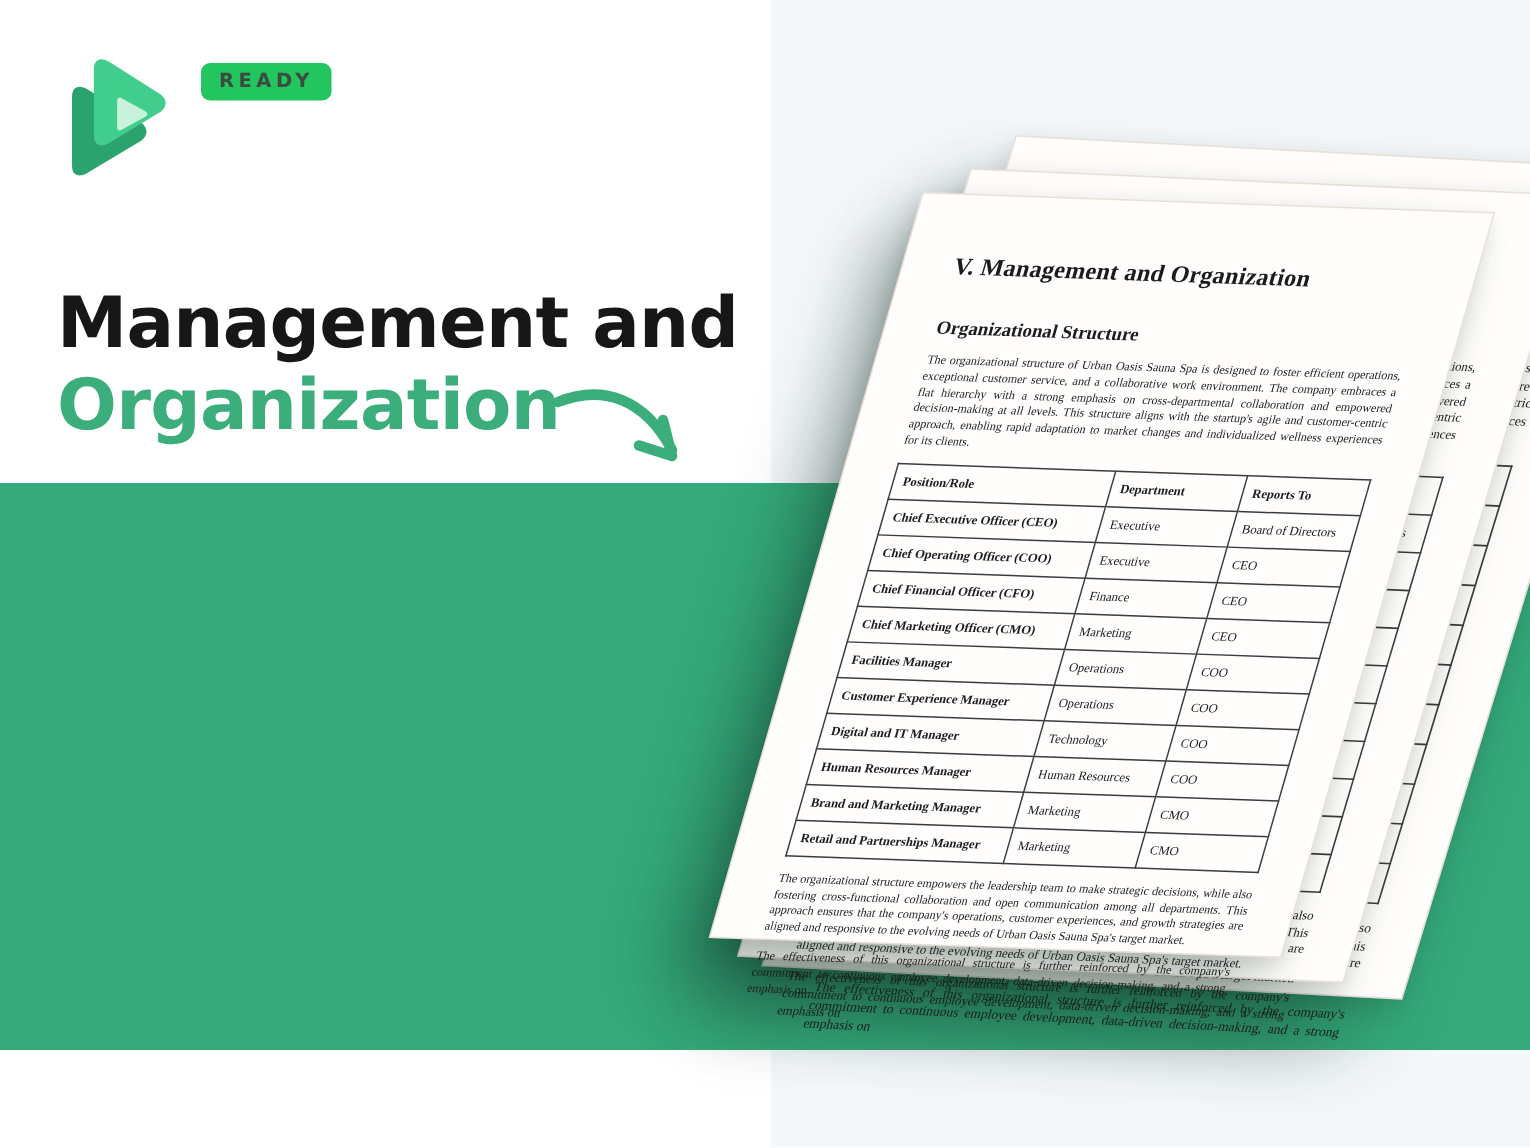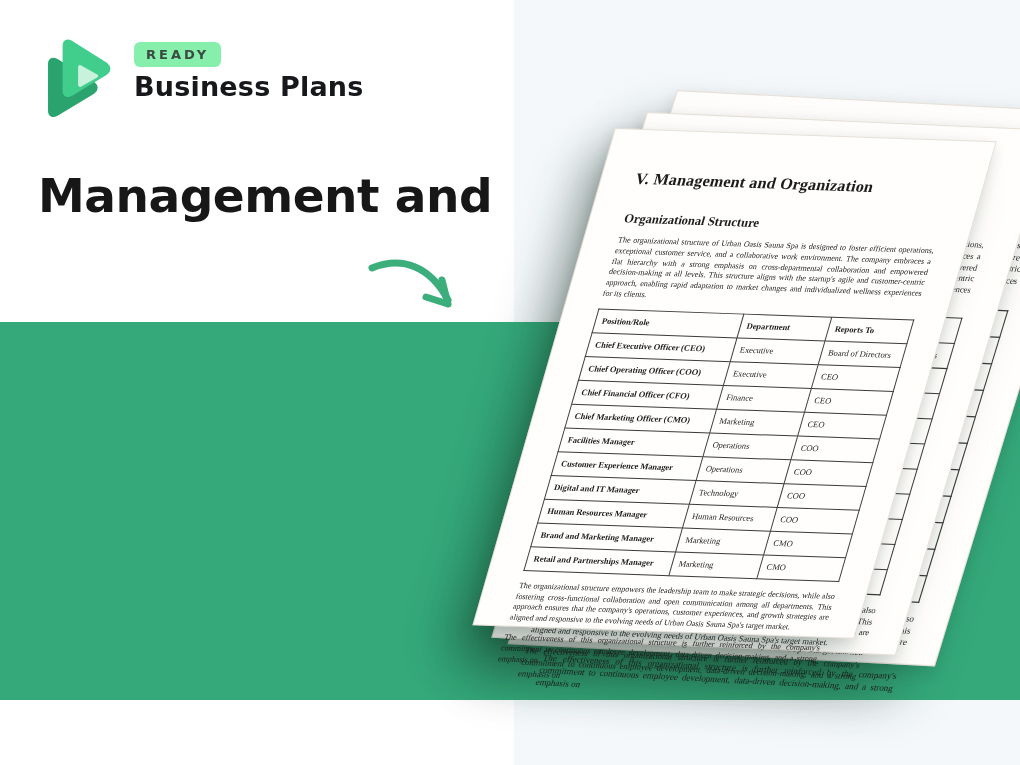--- a/index.html
+++ b/index.html
@@ -7,26 +7,26 @@
   .stage{position:relative;width:1020px;height:765px;overflow:hidden;}
 
   
   .right-bg{position:absolute;left:514px;top:0;width:506px;height:765px;background:#f4f8fb;}
   .green-band{position:absolute;left:0;top:322px;width:1020px;height:378px;background:#35a97a;}
 
   
   .logo{position:absolute;left:38px;top:34px;display:flex;align-items:flex-start;}
   .logo-icon{width:82px;height:84px;}
   .logo-text{margin-left:14px;margin-top:8px;}
-  .badge{display:inline-block;background:#86efac;color:#3b4a42;font-size:13px;font-weight:bold;
+  .badge{display:inline-block;background:#22c55e;color:#3b4a42;font-size:13px;font-weight:bold;
     letter-spacing:3px;padding:5px 12px;border-radius:6px;}
   .brand-name{font-size:27px;font-weight:bold;color:#17181c;letter-spacing:0.2px;margin-top:4px;}
 
   
-  .hero{position:absolute;left:38px;top:168px;line-height:55px;font-weight:bold;font-size:47px;letter-spacing:-0.5px;}
+  .hero{position:absolute;left:38px;top:188px;line-height:55px;font-weight:bold;font-size:47px;letter-spacing:-0.5px;}
   .hero .l1{color:#171717;}
   .hero .l2{color:#3bae7c;}
   .arrow{position:absolute;left:362px;top:252px;width:104px;height:74px;}
 
   
   .panel-text{position:absolute;left:39px;top:352px;width:462px;color:#ffffff;
     font-size:22px;font-weight:bold;line-height:31px;}
 
   
   .paper{position:absolute;width:380px;height:500px;background:#fffefc;
@@ -58,26 +58,26 @@
   <div class="green-band"></div>
 
   <div class="logo">
     <svg class="logo-icon" viewBox="0 0 90 92">
       <path d="M14 33 L14 84 Q14 90 20 87 L60 63 Q65 59 60 55 L20 30 Q14 27 14 33 Z" fill="#2ba36e" stroke="#2ba36e" stroke-width="6" stroke-linejoin="round"></path>
       <path d="M30 13 L30 62 Q30 68 36 65 L74 42 Q79 38 74 34 L36 10 Q30 7 30 13 Z" fill="#41cd8c" stroke="#41cd8c" stroke-width="6" stroke-linejoin="round"></path>
       <path d="M46 36 L46 56 L64 46 Z" fill="#c9f2dd" stroke="#c9f2dd" stroke-width="4" stroke-linejoin="round"></path>
     </svg>
     <div class="logo-text">
       <span class="badge">READY</span>
-      <div class="brand-name">Business Plans</div>
     </div>
   </div>
 
   <div class="hero">
     <div class="l1">Management and</div>
+    <div class="l2">Organization</div>
   </div>
 
   <svg class="arrow" viewBox="0 0 104 74">
     <path d="M10 16 C 40 4, 68 14, 86 48" fill="none" stroke="#3bae7c" stroke-width="7" stroke-linecap="round"></path>
     <path d="M86 52 L64 45 M86 52 L80 28" fill="none" stroke="#3bae7c" stroke-width="7" stroke-linecap="round"></path>
   </svg>
 
 
   <div class="paper paper-back doc-clone">
       <div class="doc-content">

